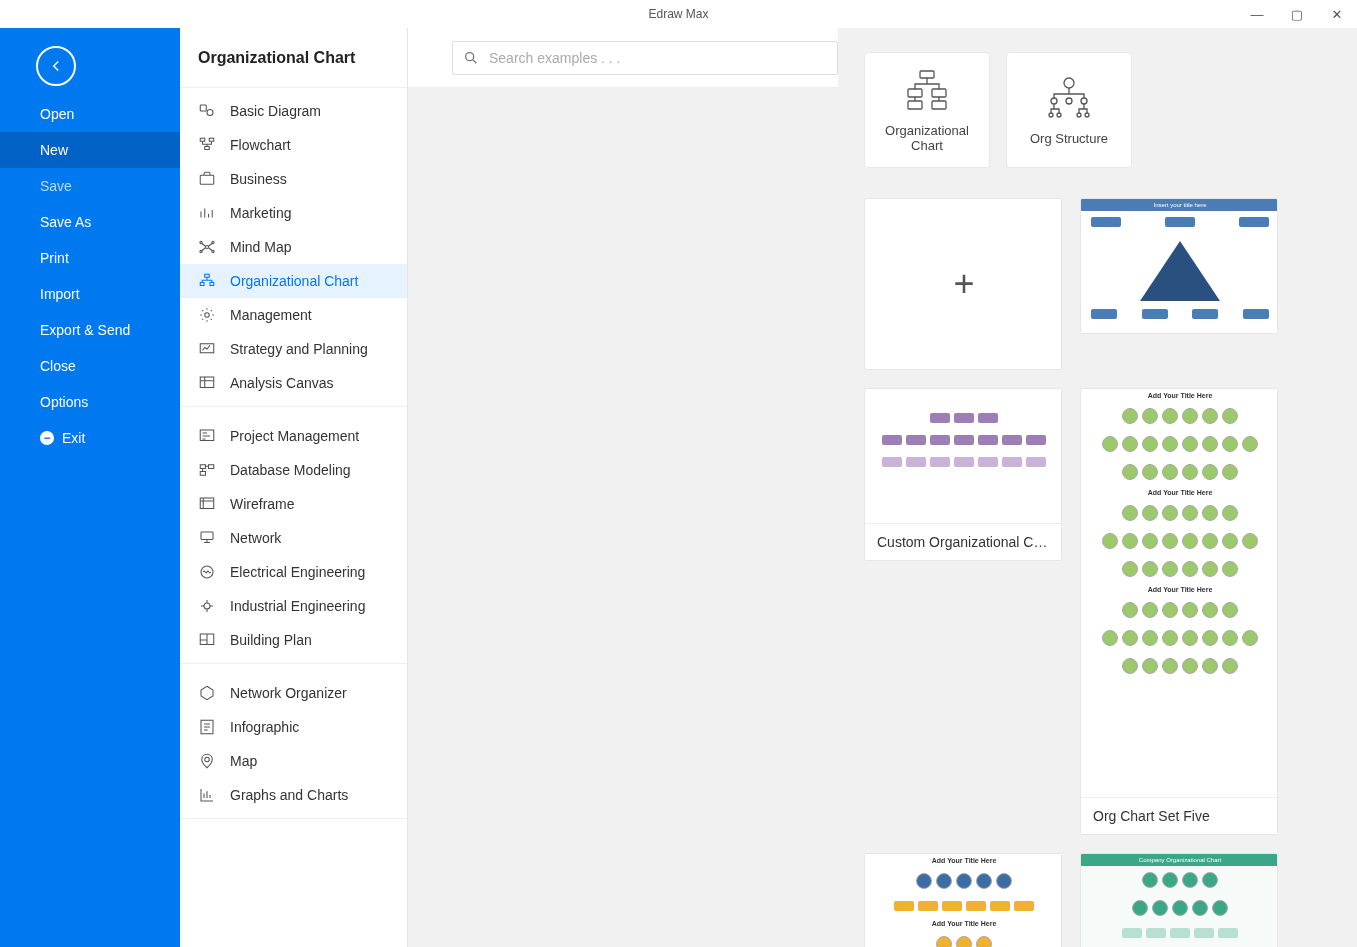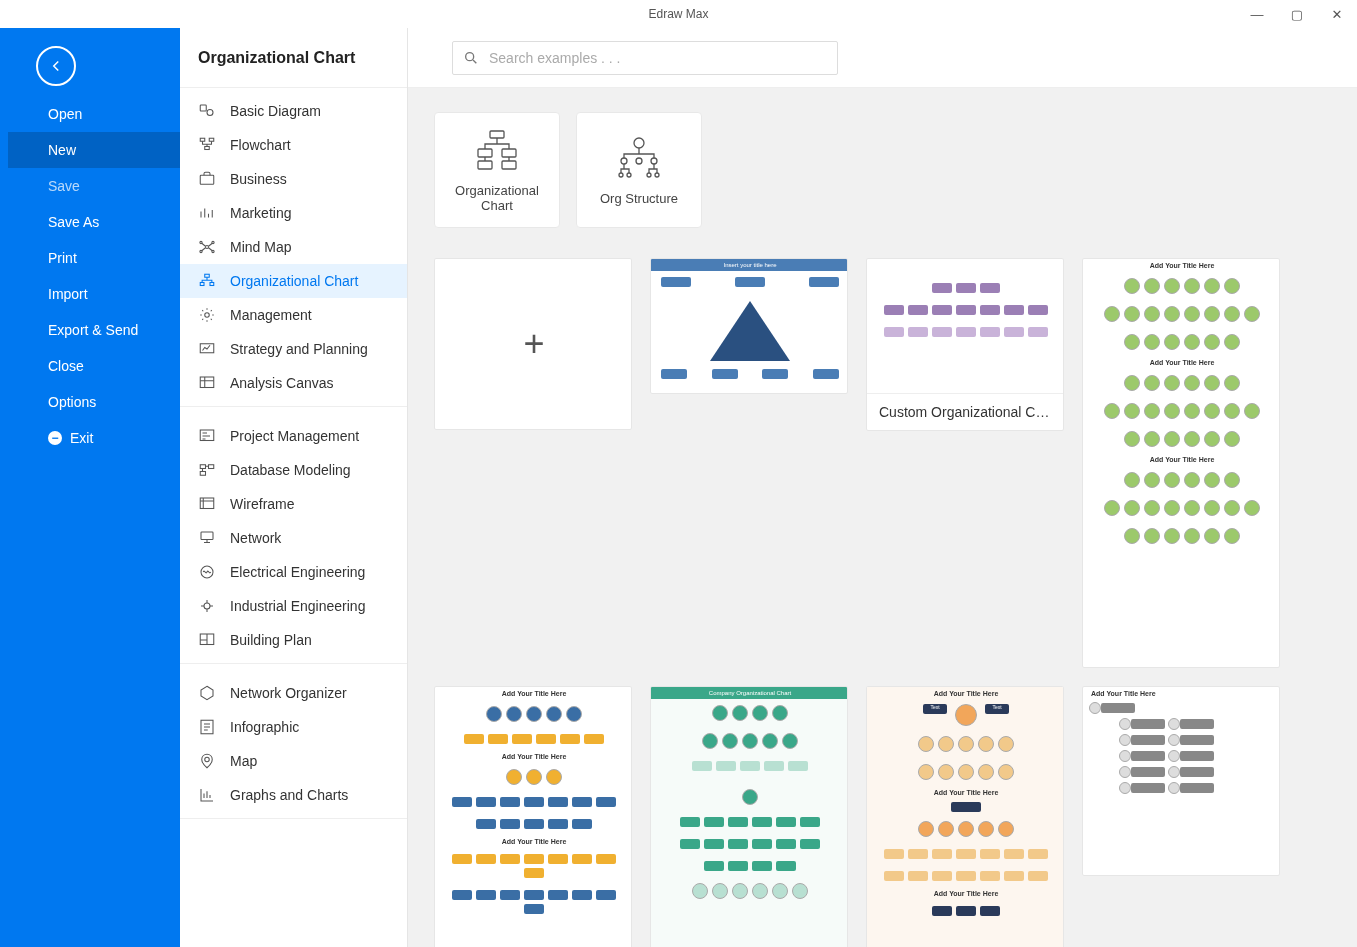--- a/index.html
+++ b/index.html
@@ -8,40 +8,40 @@
 .titlebar { height: 28px; display: flex; align-items: center; justify-content: center; position: relative; font-size: 12px; color: #555; }
 .winctrls { position: absolute; right: 0; top: 0; display: flex; }
 .winctrl { width: 40px; height: 28px; display: flex; align-items: center; justify-content: center; font-size: 13px; color: #555; cursor: pointer; }
 
 .app { display: flex; height: 919px; }
 
 
 .sideblue { width: 180px; background: #0078F0; color: #fff; display: flex; flex-direction: column; }
 .backbtn { width: 40px; height: 40px; margin: 18px 0 10px 36px; border: 2px solid #fff; border-radius: 50%; display: flex; align-items: center; justify-content: center; cursor: pointer; }
 .backbtn svg { stroke: #fff; }
-.bluemenu { display: flex; flex-direction: column; margin-left: 8px; }
+.bluemenu { display: flex; flex-direction: column; }
 .bluemenu-item { padding: 10px 0 10px 40px; font-size: 14px; cursor: pointer; }
 .bluemenu-item.active { background: #0062C4; }
 .bluemenu-item.dim { color: rgba(255,255,255,0.72); }
 .bluemenu-item.exit { display: flex; align-items: center; gap: 8px; }
 .exit-icon { width: 14px; height: 14px; border-radius: 50%; background: #fff; display: flex; align-items: center; justify-content: center; color: #0078F0; font-size: 12px; font-weight: bold; }
 
 
 .catcol { width: 228px; border-right: 1px solid #e5e5e5; display: flex; flex-direction: column; overflow: hidden; }
 .cathead { height: 60px; display: flex; align-items: center; padding-left: 18px; font-size: 16px; font-weight: 600; color: #222; border-bottom: 1px solid #eee; }
 .catlist { flex: 1; overflow-y: auto; }
 .catgroup { border-bottom: 1px solid #eee; padding: 6px 0; margin-bottom: 6px; }
 .catitem { display: flex; align-items: center; gap: 14px; padding: 8px 0 8px 18px; font-size: 14px; color: #333; cursor: pointer; }
 .catitem.active { background: #E6F3FF; color: #0078F0; }
 .caticon { width: 18px; height: 18px; flex-shrink: 0; display: flex; align-items: center; justify-content: center; }
 .caticon svg { width: 18px; height: 18px; stroke: #555; fill: none; stroke-width: 1.4; }
 .catitem.active .caticon svg { stroke: #0078F0; }
 
 
-.main { flex: 1; background: #F1F1F1; display: flex; flex-direction: column; overflow: hidden; }
+.main { flex: 1; background: #F1F1F1; display: flex; overflow: hidden; }
 .topbar { height: 60px; background: #fff; border-bottom: 1px solid #eee; display: flex; align-items: center; padding-left: 44px; }
 .searchbox { width: 386px; height: 34px; border: 1px solid #ddd; border-radius: 2px; display: flex; align-items: center; padding: 0 10px; gap: 10px; }
 .searchbox input { border: none; outline: none; font-size: 14px; flex: 1; color: #333; }
 .searchbox input::placeholder { color: #aaa; }
 .searchbox svg { width: 16px; height: 16px; stroke: #777; fill: none; stroke-width: 2; }
 
 .content { flex: 1; overflow-y: auto; padding: 24px 26px; }
 
 .typerow { display: flex; gap: 16px; margin-bottom: 30px; }
 .typebox { width: 126px; height: 116px; background: #fff; border: 1px solid #e8e8e8; border-radius: 4px; display: flex; flex-direction: column; align-items: center; justify-content: center; gap: 12px; font-size: 13px; color: #444; cursor: pointer; padding: 8px; text-align: center; }
@@ -465,20 +465,21 @@
               </div>
               <div class="nodesgrid">
                 <div class="ndp" style="background:#9cc96b"></div>
                 <div class="ndp" style="background:#9cc96b"></div>
                 <div class="ndp" style="background:#9cc96b"></div>
                 <div class="ndp" style="background:#9cc96b"></div>
                 <div class="ndp" style="background:#9cc96b"></div>
                 <div class="ndp" style="background:#9cc96b"></div>
               </div>
             </div>
+            <div class="tmplcap">Org Chart Set Five</div>
           </div>
           <div class="tmpl" style="width: 198px;">
             <div class="thumb" style="width:198px;height:438px">
               <div class="tt">Add Your Title Here</div>
               <div class="nodesgrid">
                 <div class="ndp" style="background:#3a6ea5"></div>
                 <div class="ndp" style="background:#3a6ea5"></div>
                 <div class="ndp" style="background:#3a6ea5"></div>
                 <div class="ndp" style="background:#3a6ea5"></div>
                 <div class="ndp" style="background:#3a6ea5"></div>

